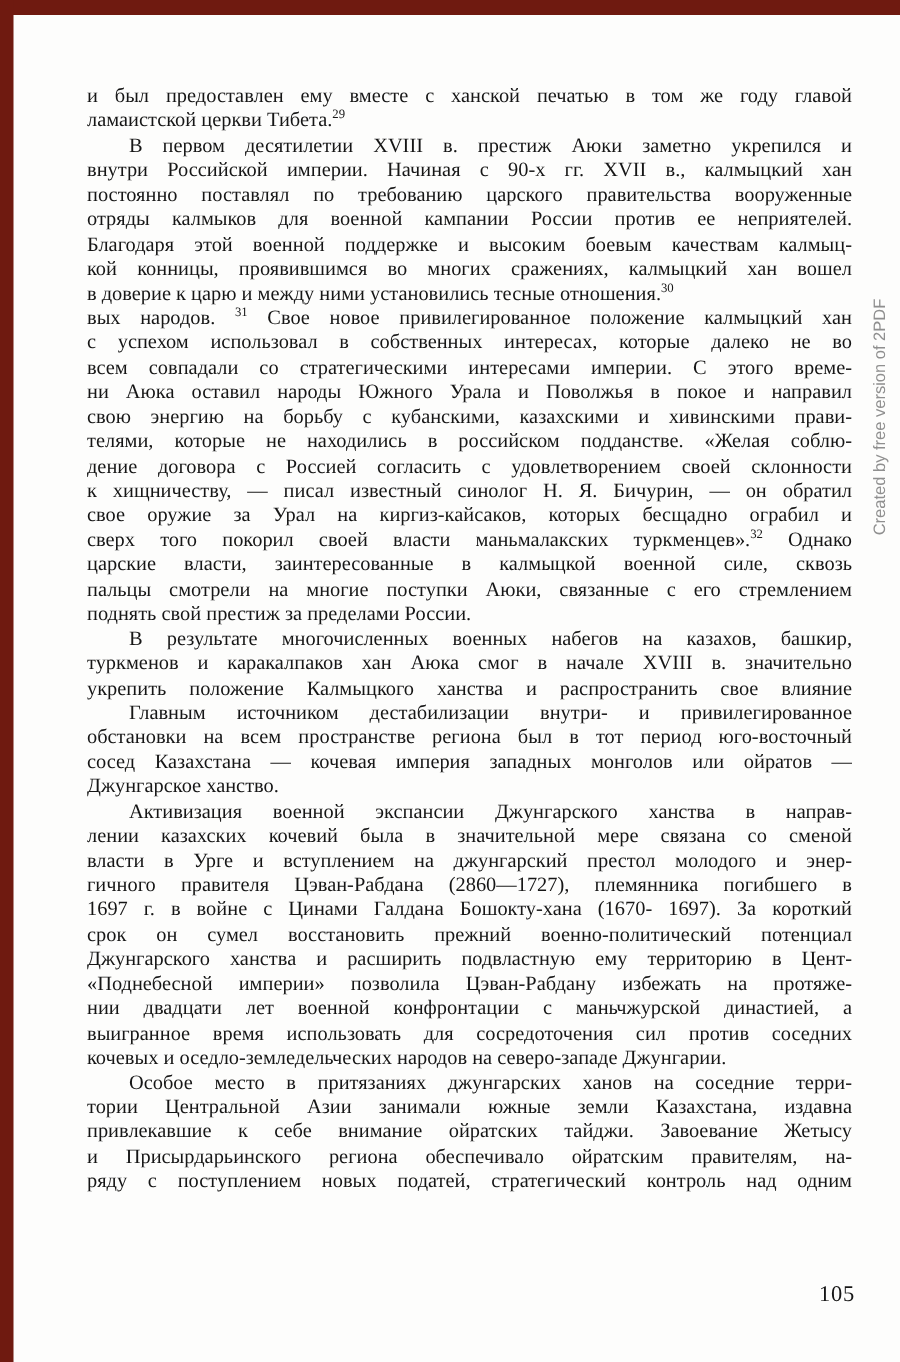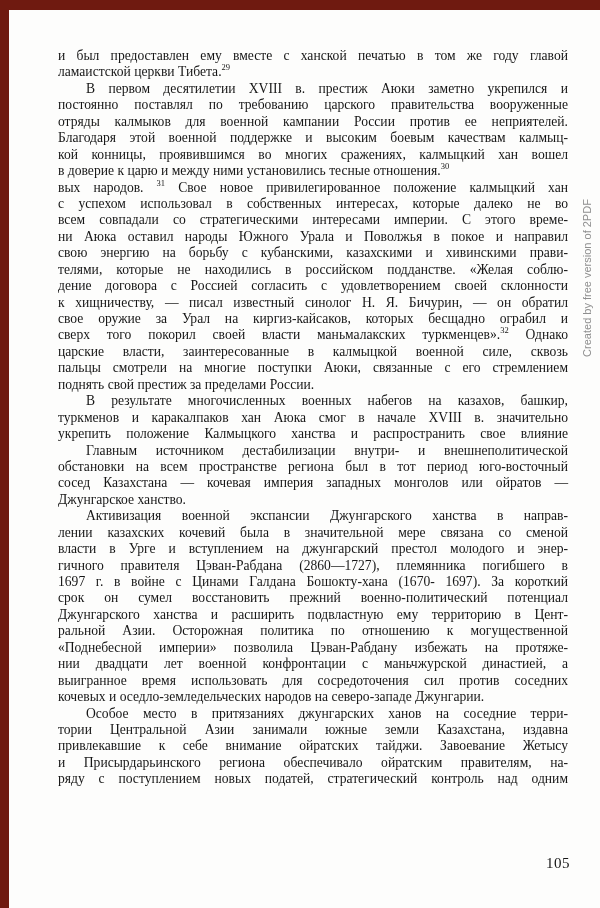--- a/index.html
+++ b/index.html
@@ -19,21 +19,21 @@
   .edge-left{
     position:absolute;left:0;top:0;width:9px;height:908px;
     background:var(--edge);
   }
   .edge-top{
     position:absolute;left:0;top:0;width:600px;height:10px;
     background:var(--edge);
   }
   #textblock{
     position:absolute;
-    left:58px;top:48px;width:510px;
+    left:58px;top:56px;width:510px;
     color:var(--ink);
     font-size:13.6px;
     line-height:16.45px;
   }
   .line{
     white-space:nowrap;
     text-align:justify;
     height:16.45px;
     overflow:visible;
   }
@@ -69,20 +69,21 @@
 <body>
 
 <div id="canvas">
   <div class="edge-top"></div>
   <div class="edge-left"></div>
 
   <div id="textblock">
       <div class="line j">и был предоставлен ему вместе с ханской печатью в том же году главой</div>
       <div class="line l">ламаистской церкви Тибета.<sup>29</sup></div>
       <div class="line j ind">В первом десятилетии XVIII в. престиж Аюки заметно укрепился и</div>
+      <div class="line j">внутри Российской империи. Начиная с 90-х гг. XVII в., калмыцкий хан</div>
       <div class="line j">постоянно поставлял по требованию царского правительства вооруженные</div>
       <div class="line j">отряды калмыков для военной кампании России против ее неприятелей.</div>
       <div class="line j">Благодаря этой военной поддержке и высоким боевым качествам калмыц-</div>
       <div class="line j">кой конницы, проявившимся во многих сражениях, калмыцкий хан вошел</div>
       <div class="line l">в доверие к царю и между ними установились тесные отношения.<sup>30</sup></div>
       <div class="line j">вых народов. <sup>31</sup> Свое новое привилегированное положение калмыцкий хан</div>
       <div class="line j">с успехом использовал в собственных интересах, которые далеко не во</div>
       <div class="line j">всем совпадали со стратегическими интересами империи. С этого време-</div>
       <div class="line j">ни Аюка оставил народы Южного Урала и Поволжья в покое и направил</div>
       <div class="line j">свою энергию на борьбу с кубанскими, казахскими и хивинскими прави-</div>
@@ -90,32 +91,31 @@
       <div class="line j">дение договора с Россией согласить с удовлетворением своей склонности</div>
       <div class="line j">к хищничеству, — писал известный синолог Н. Я. Бичурин, — он обратил</div>
       <div class="line j">свое оружие за Урал на киргиз-кайсаков, которых бесщадно ограбил и</div>
       <div class="line j">сверх того покорил своей власти маньмалакских туркменцев».<sup>32</sup> Однако</div>
       <div class="line j">царские власти, заинтересованные в калмыцкой военной силе, сквозь</div>
       <div class="line j">пальцы смотрели на многие поступки Аюки, связанные с его стремлением</div>
       <div class="line l">поднять свой престиж за пределами России.</div>
       <div class="line j ind">В результате многочисленных военных набегов на казахов, башкир,</div>
       <div class="line j">туркменов и каракалпаков хан Аюка смог в начале XVIII в. значительно</div>
       <div class="line j">укрепить положение Калмыцкого ханства и распространить свое влияние</div>
-      <div class="line j ind">Главным источником дестабилизации внутри- и внешнеполитической</div>
+      <div class="line j ind">Главным источником дестабилизации внутри- и привилегированное</div>
       <div class="line j">обстановки на всем пространстве региона был в тот период юго-восточный</div>
       <div class="line j">сосед Казахстана — кочевая империя западных монголов или ойратов —</div>
       <div class="line l">Джунгарское ханство.</div>
       <div class="line j ind">Активизация военной экспансии Джунгарского ханства в направ-</div>
       <div class="line j">лении казахских кочевий была в значительной мере связана со сменой</div>
       <div class="line j">власти в Урге и вступлением на джунгарский престол молодого и энер-</div>
       <div class="line j">гичного правителя Цэван-Рабдана (2860—1727), племянника погибшего в</div>
       <div class="line j">1697 г. в войне с Цинами Галдана Бошокту-хана (1670- 1697). За короткий</div>
       <div class="line j">срок он сумел восстановить прежний военно-политический потенциал</div>
       <div class="line j">Джунгарского ханства и расширить подвластную ему территорию в Цент-</div>
-      <div class="line j">ральной Азии. Осторожная политика по отношению к могущественной</div>
       <div class="line j">«Поднебесной империи» позволила Цэван-Рабдану избежать на протяже-</div>
       <div class="line j">нии двадцати лет военной конфронтации с маньчжурской династией, а</div>
       <div class="line j">выигранное время использовать для сосредоточения сил против соседних</div>
       <div class="line l">кочевых и оседло-земледельческих народов на северо-западе Джунгарии.</div>
       <div class="line j ind">Особое место в притязаниях джунгарских ханов на соседние терри-</div>
       <div class="line j">тории Центральной Азии занимали южные земли Казахстана, издавна</div>
       <div class="line j">привлекавшие к себе внимание ойратских тайджи. Завоевание Жетысу</div>
       <div class="line j">и Присырдарьинского региона обеспечивало ойратским правителям, на-</div>
       <div class="line j">ряду с поступлением новых податей, стратегический контроль над одним</div>
     </div>

